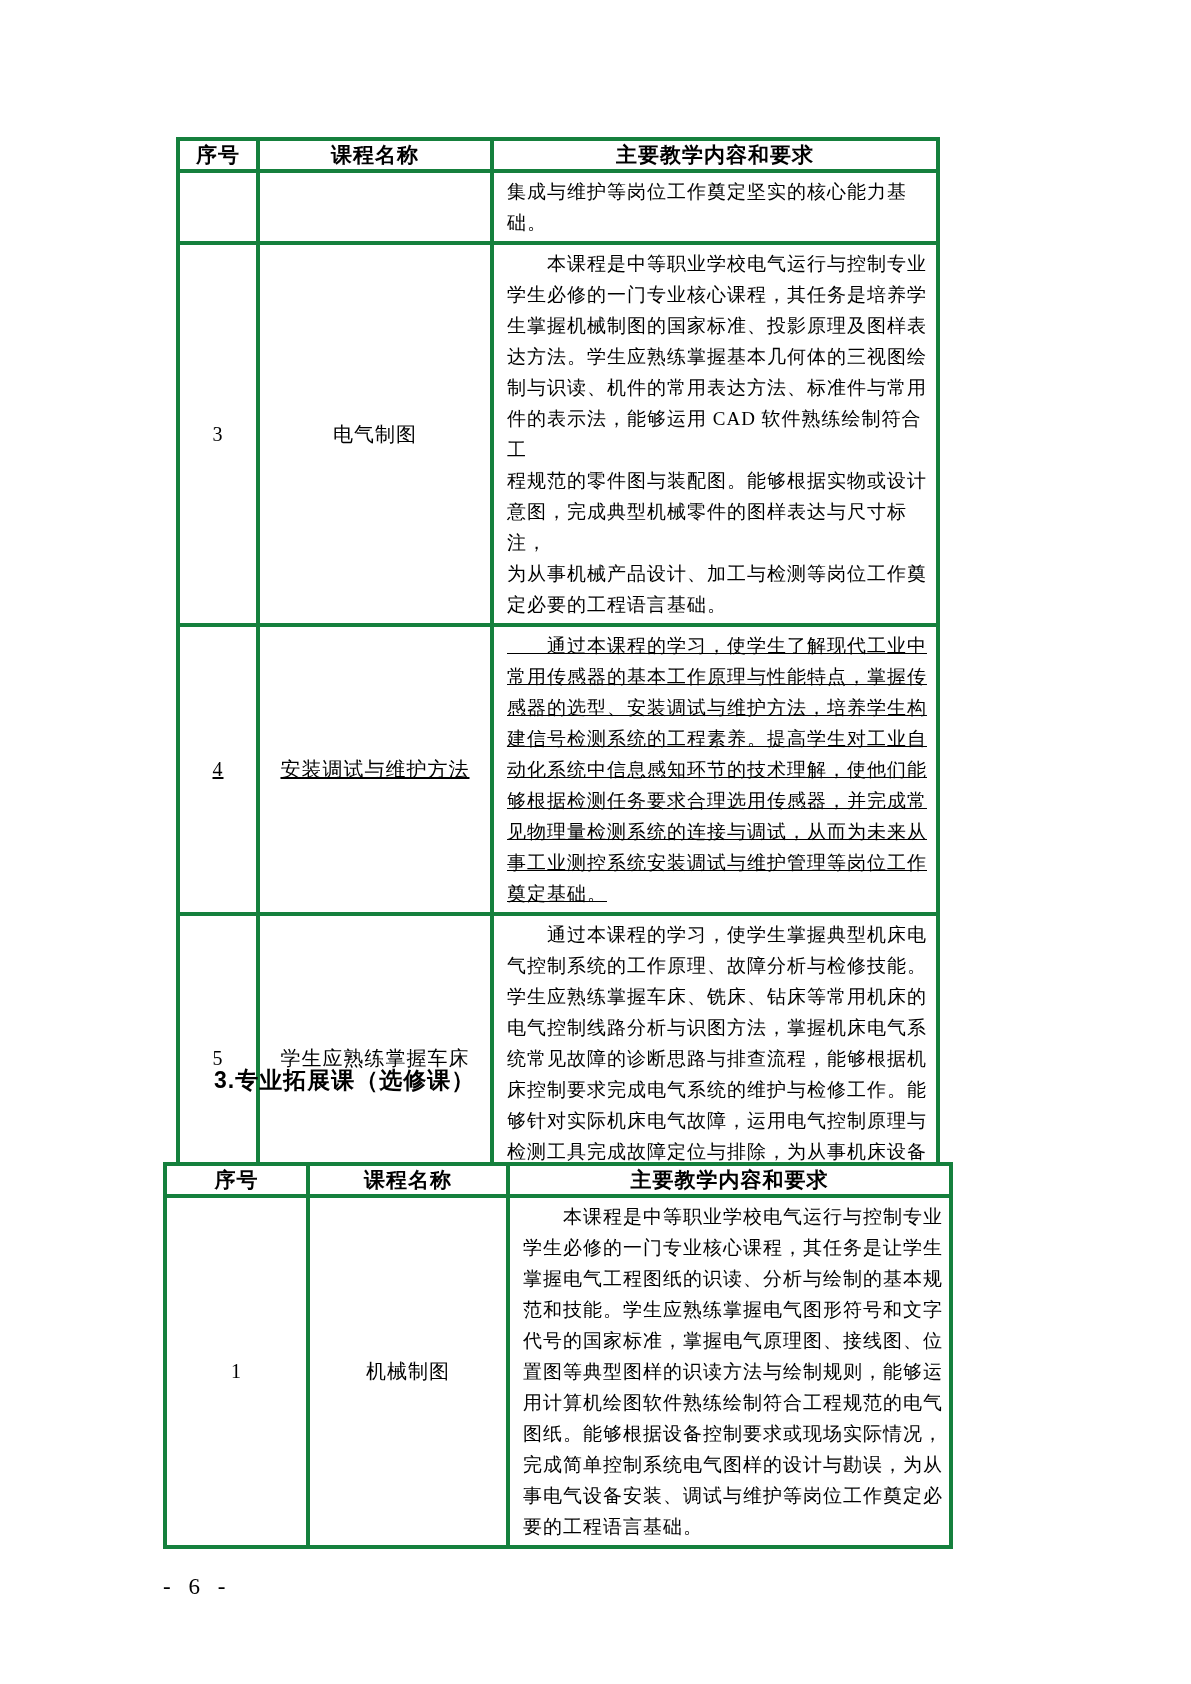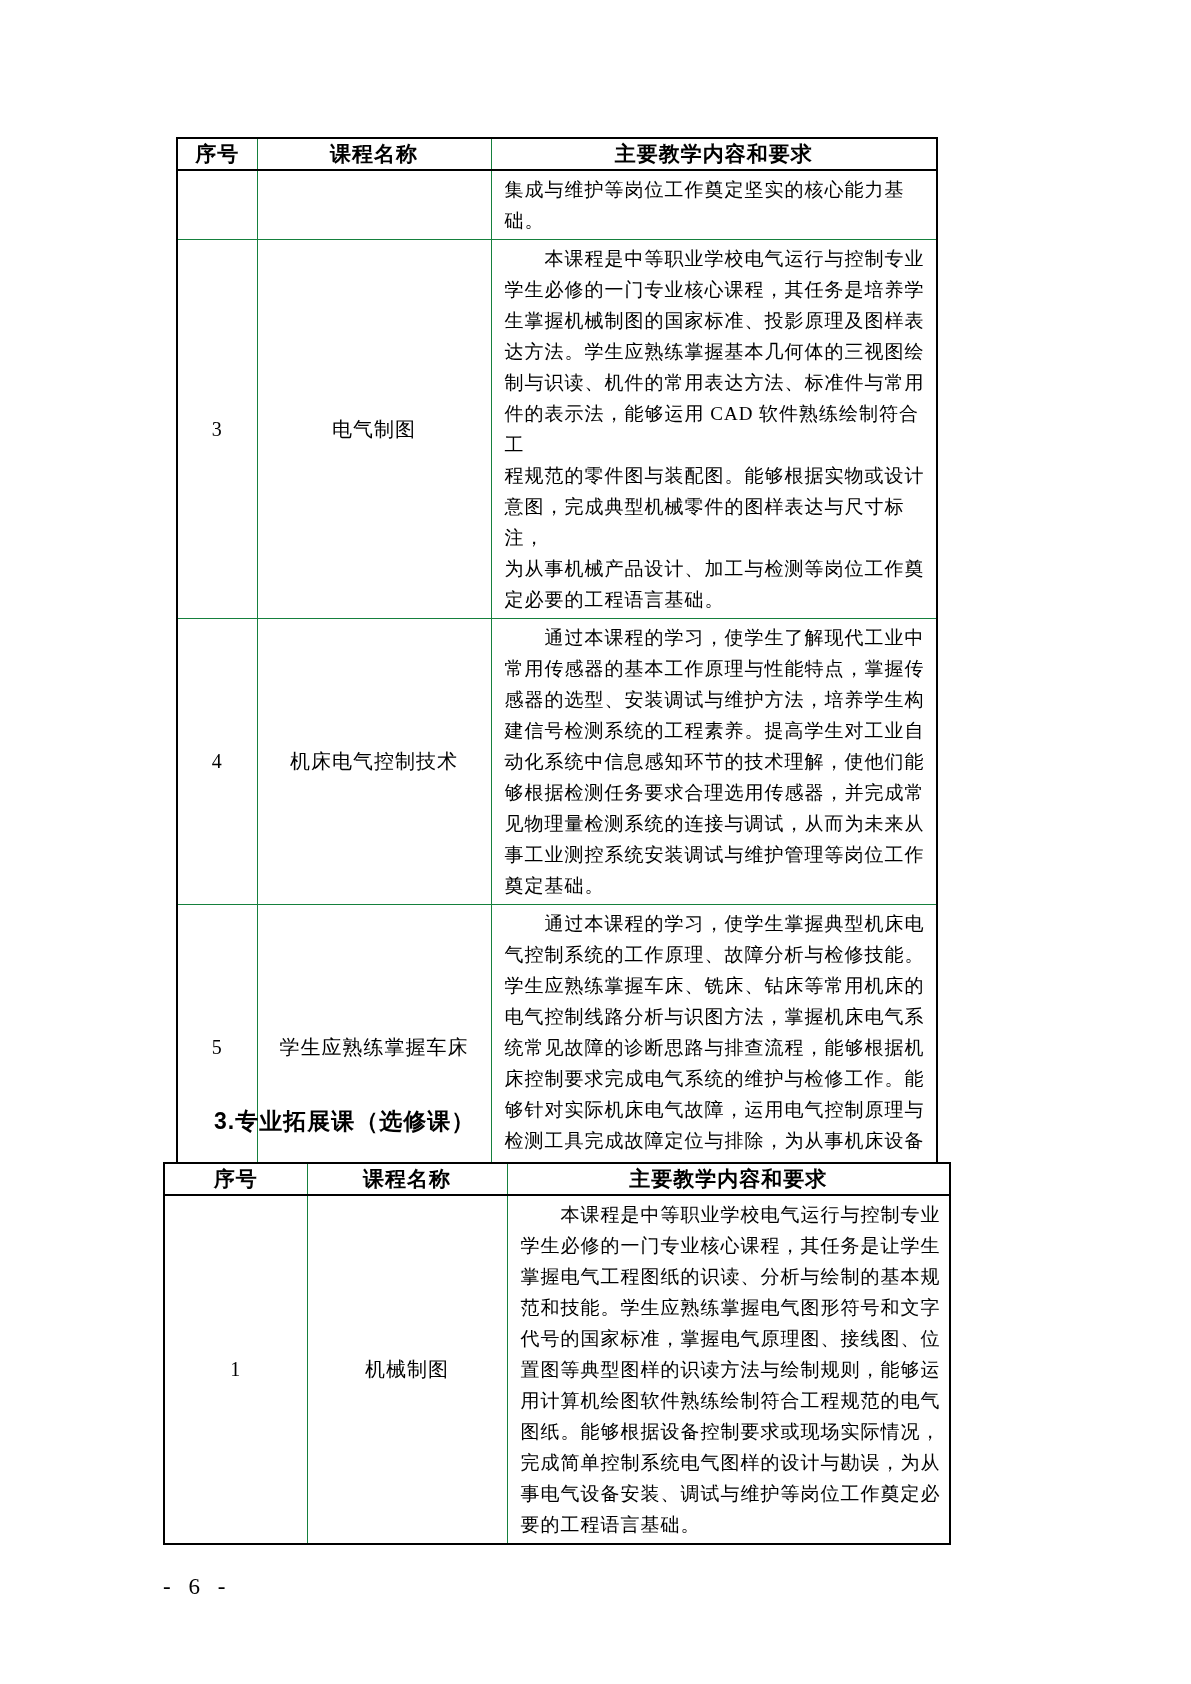--- a/index.html
+++ b/index.html
@@ -16,21 +16,21 @@
   table.course-table {
     position: absolute;
     border-collapse: collapse;
     table-layout: fixed;
     border: 2px solid #000;
     background: #fff;
   }
   #table-core  { left: 176px; top: 137px; width: 760px; }
   #table-elect { left: 163px; top: 1162px; width: 786px; }
   .course-table th, .course-table td {
-    border: 1px solid #15803d;
+    border: 4px solid #15803d;
   }
   .course-table th {
     font-family: "Liberation Sans", sans-serif;
     font-weight: bold;
     font-size: 21px;
     height: 32px;
     text-align: center;
     vertical-align: middle;
     border-bottom: 2px solid #000;
     letter-spacing: 1px;
@@ -46,27 +46,27 @@
     font-size: 19px;
     line-height: 31px;
     letter-spacing: 1px;
     text-align: left;
     padding: 3px 6px 3px 13px;
     white-space: pre-line;
   }
   tr.row-cont   td { height: 68px; }
   tr.row-cont   td.content-cell { vertical-align: top; padding-top: 3px; }
   tr.row-r3  td { height: 308px; }
-  tr.row-r4  td { height: 284px; }
+  tr.row-r4  td { height: 284px; text-decoration: underline; }
   tr.row-r5  td { height: 280px; }
   tr.row-e1  td { height: 339px; }
   .section-heading {
     position: absolute;
     left: 214px;
-    top: 1106px;
+    top: 1065px;
     font-family: "Liberation Sans", sans-serif;
     font-weight: bold;
     font-size: 23px;
     letter-spacing: 1px;
     color: #000;
   }
   .page-number {
     position: absolute;
     left: 163px;
     top: 1574px;
@@ -109,21 +109,21 @@
 达方法。学生应熟练掌握基本几何体的三视图绘
 制与识读、机件的常用表达方法、标准件与常用
 件的表示法，能够运用 CAD 软件熟练绘制符合工
 程规范的零件图与装配图。能够根据实物或设计
 意图，完成典型机械零件的图样表达与尺寸标注，
 为从事机械产品设计、加工与检测等岗位工作奠
 定必要的工程语言基础。</td>
       </tr>
       <tr class="row-r4">
         <td class="no-cell">4</td>
-        <td class="course-cell">机床电气控制技术</td>
+        <td class="course-cell">安装调试与维护方法</td>
         <td class="content-cell">　　通过本课程的学习，使学生了解现代工业中
 常用传感器的基本工作原理与性能特点，掌握传
 感器的选型、安装调试与维护方法，培养学生构
 建信号检测系统的工程素养。提高学生对工业自
 动化系统中信息感知环节的技术理解，使他们能
 够根据检测任务要求合理选用传感器，并完成常
 见物理量检测系统的连接与调试，从而为未来从
 事工业测控系统安装调试与维护管理等岗位工作
 奠定基础。</td>
       </tr>

